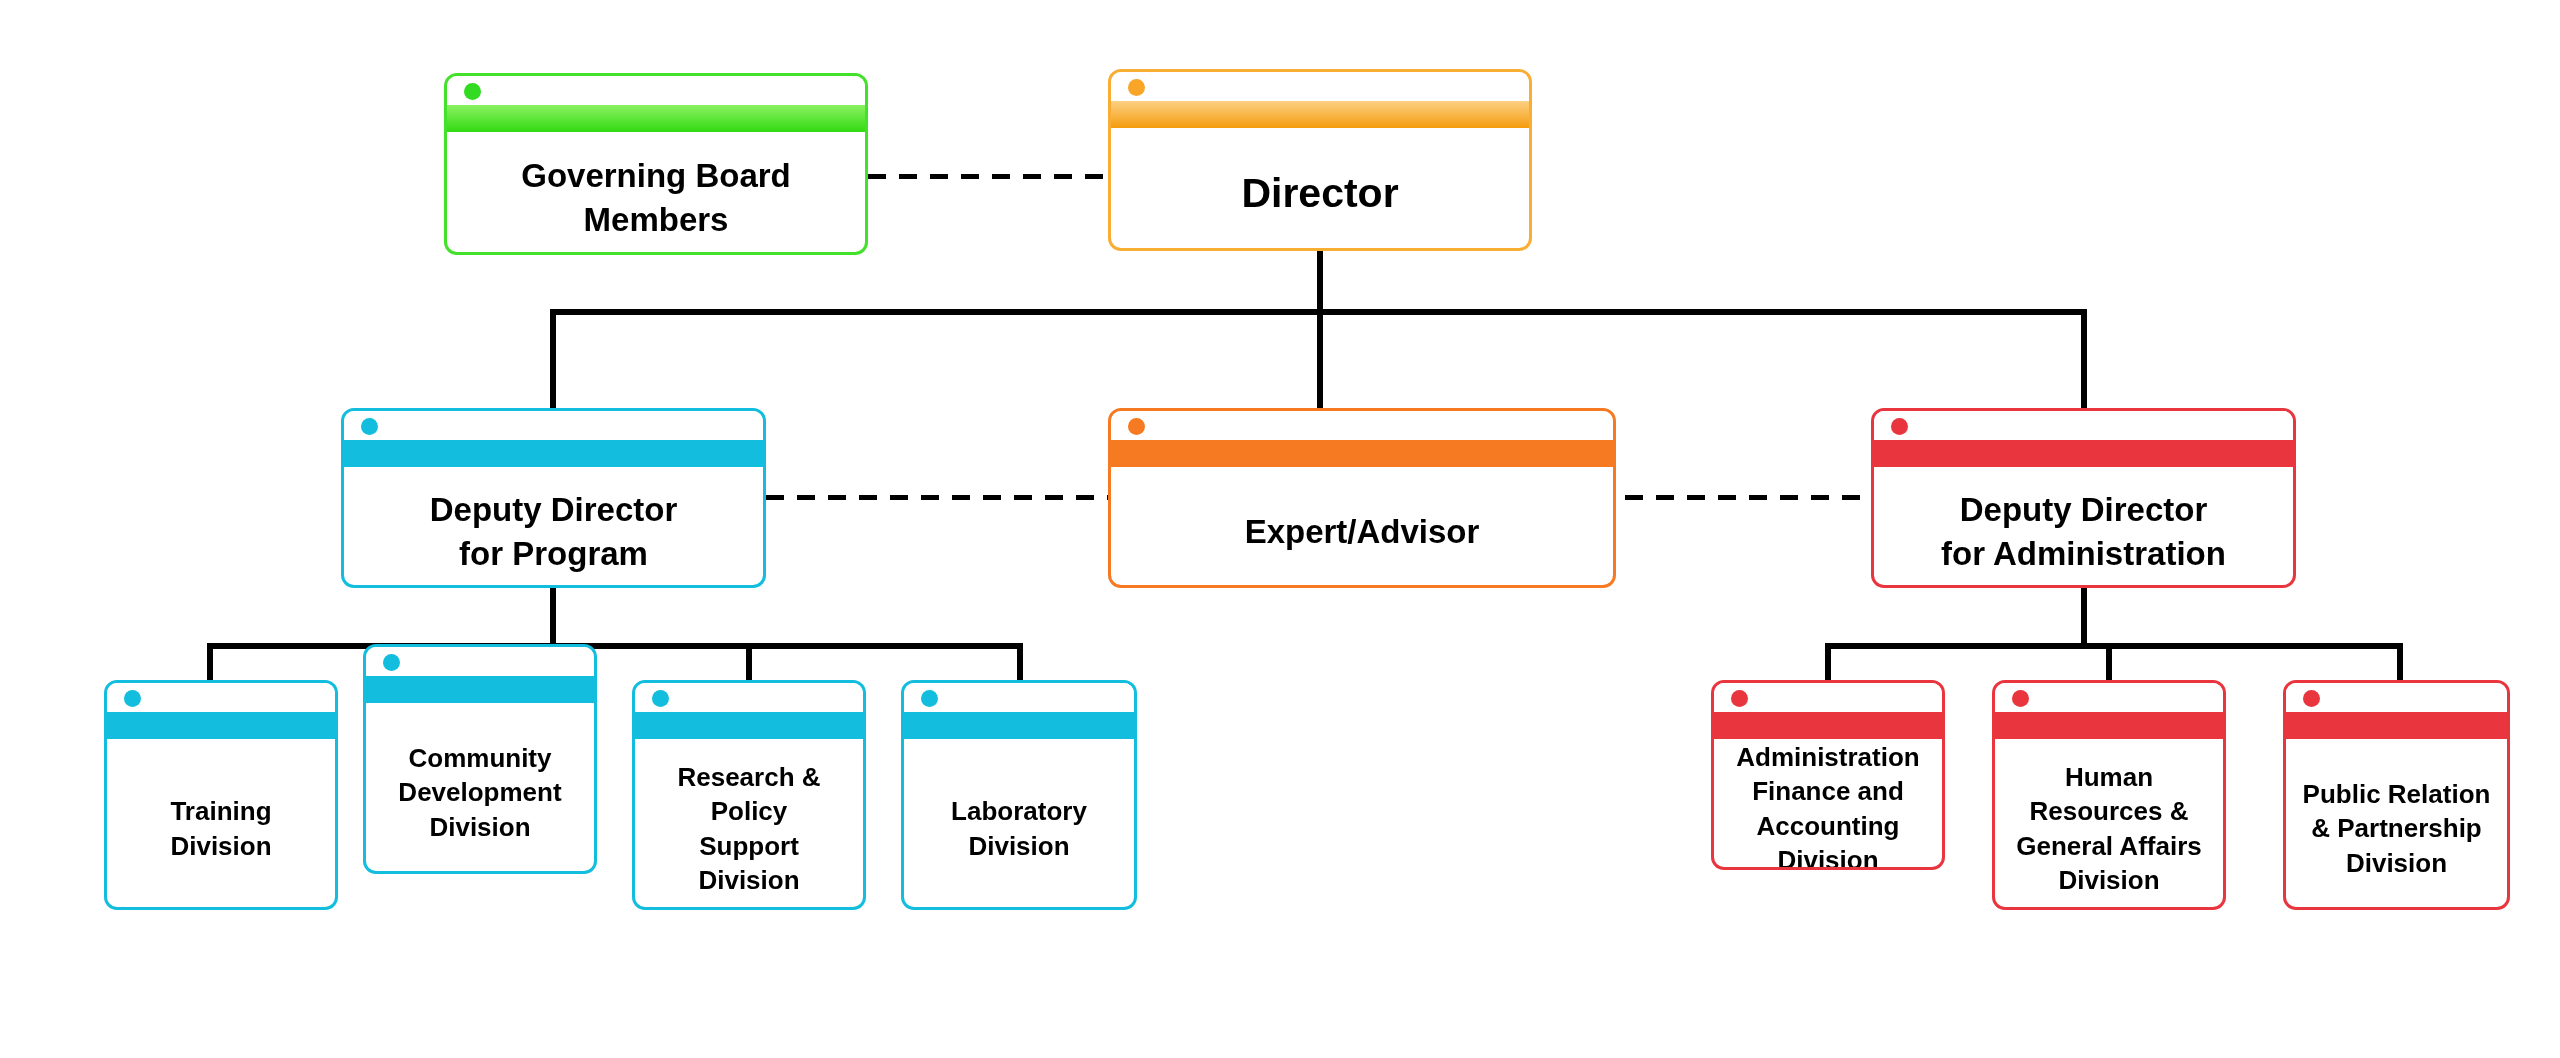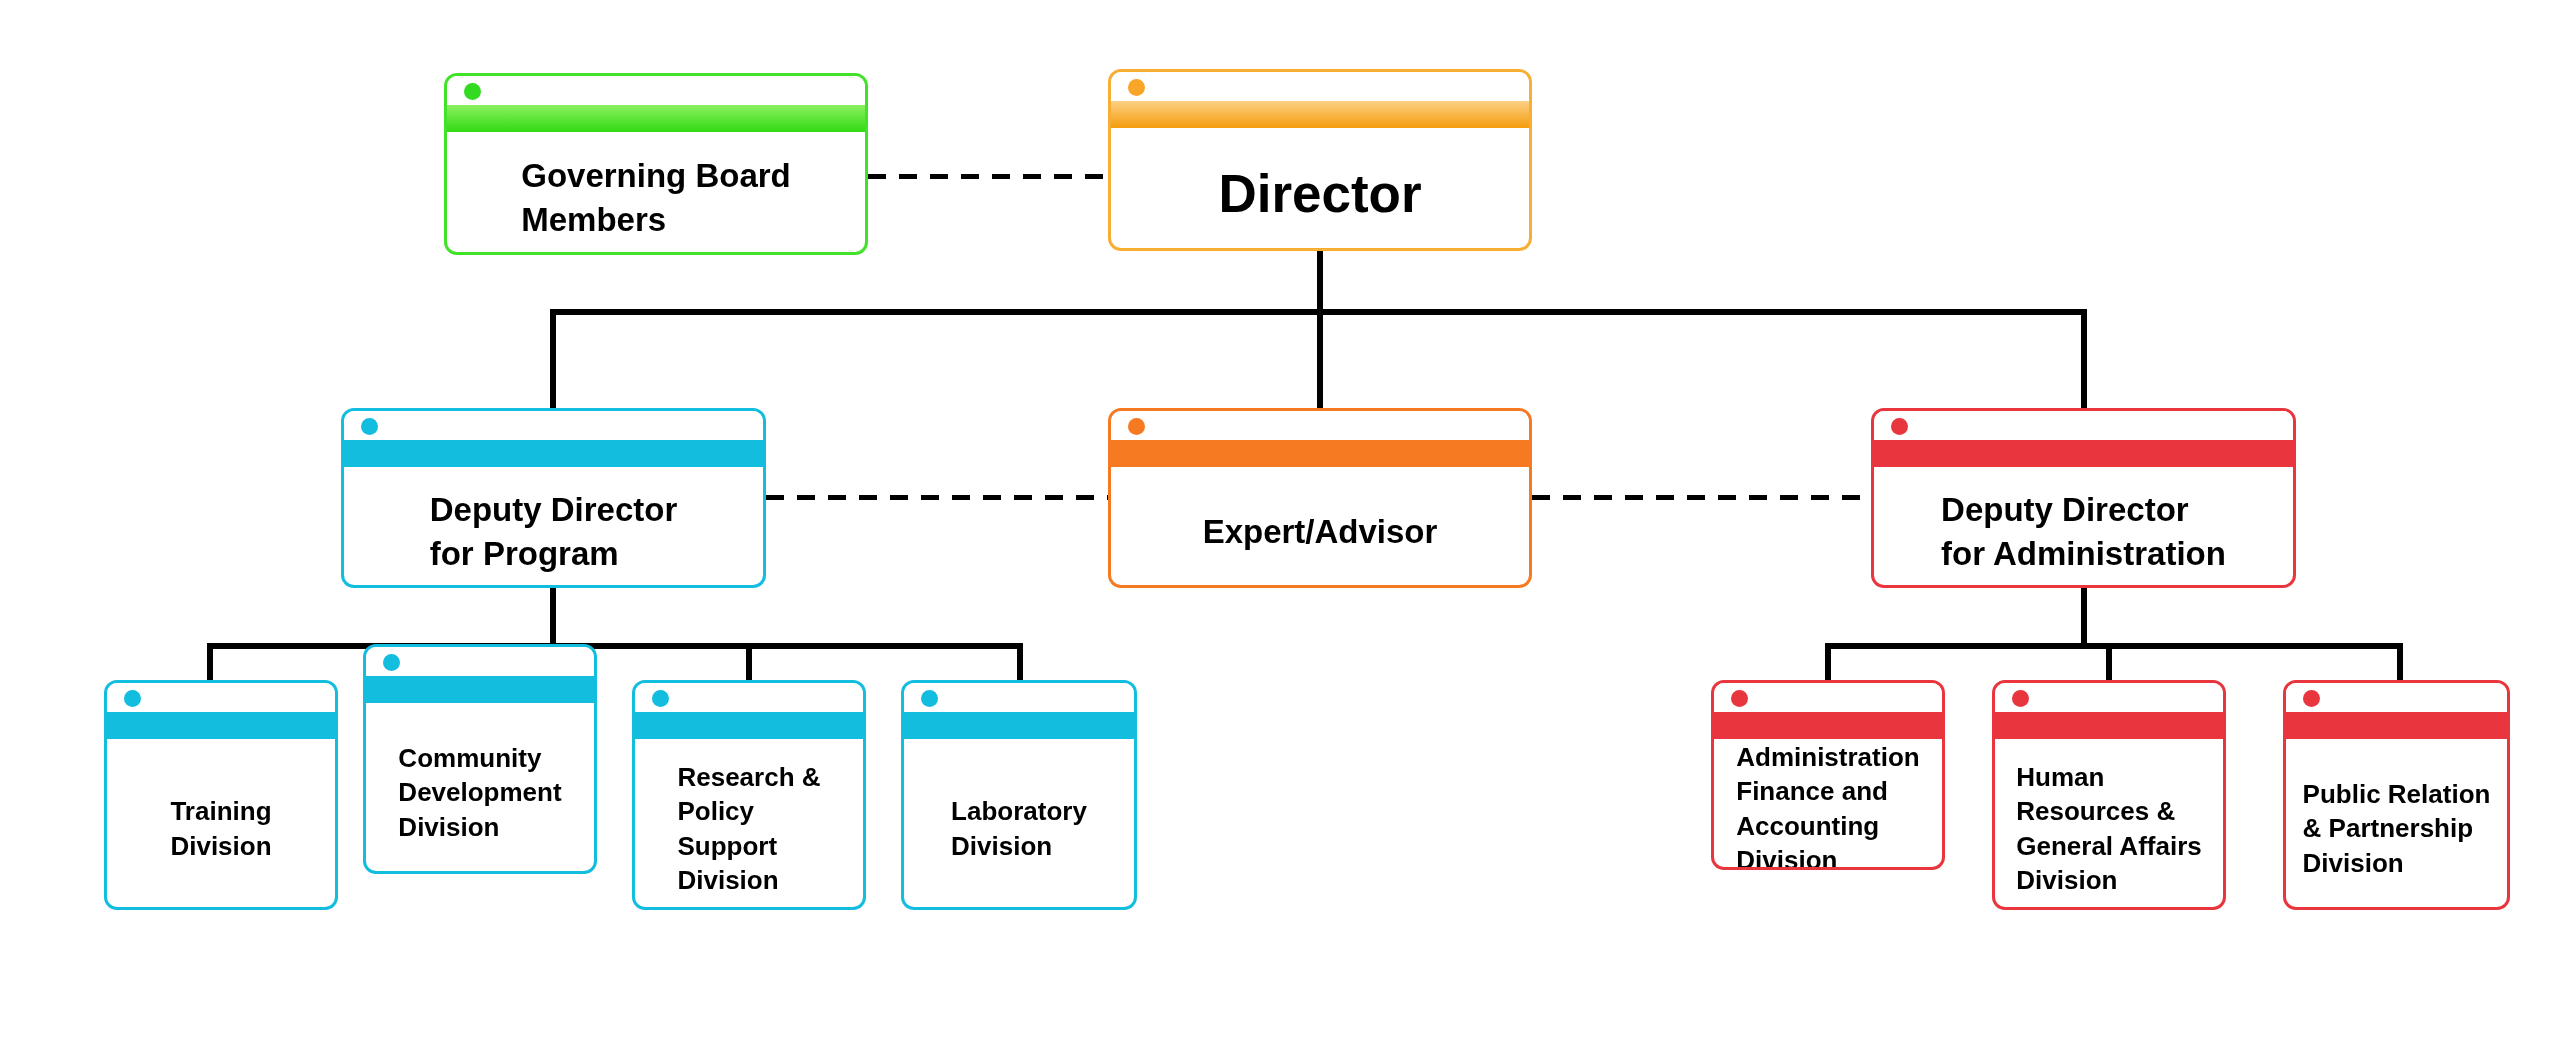--- a/index.html
+++ b/index.html
@@ -38,33 +38,33 @@
     top:29px;left:0;right:0;
     height:27px;
     background:linear-gradient(to bottom,var(--bar-top,#ccc),var(--bar-bottom,#aaa));
   }
   .node .body{
     position:absolute;
     top:56px;left:0;right:0;bottom:0;
     display:flex;
     align-items:center;
     justify-content:center;
-    text-align:left;
+    text-align:center;
     margin-top:11px;
   }
   .node .label{
     font-weight:bold;
     color:#000000;
     white-space:pre-line;
     line-height:1.32;
     font-size:26px;
     padding:0 4px;
   }
   .node.mid .label{font-size:33px;}
-  .node.xl  .label{font-size:53px;}
+  .node.xl  .label{font-size:41px;}
   
   .line{
     position:absolute;
     background:var(--line,#000);
   }
   .dash{
     position:absolute;
     height:5px;
     background:repeating-linear-gradient(90deg,var(--line,#000) 0 18px,transparent 18px 31px);
   }
@@ -121,21 +121,21 @@
     <div class="strip">
         <span class="dot"></span>
       </div>
     <div class="bar"></div>
     <div class="body">
         <span class="label">Deputy Director
 for Program</span>
       </div>
   </div>
 
-  <div class="node mid" style="left: 1108px; top: 408px; width: 424px; height: 180px; --border: #F57A22; --bar-top: #F57A22; --bar-bottom: #F57A22; --dot: #F57A22;">
+  <div class="node mid" style="left: 1108px; top: 408px; width: 508px; height: 180px; --border: #F57A22; --bar-top: #F57A22; --bar-bottom: #F57A22; --dot: #F57A22;">
     <div class="strip">
         <span class="dot"></span>
       </div>
     <div class="bar"></div>
     <div class="body">
         <span class="label">Expert/Advisor</span>
       </div>
   </div>
 
   <div class="node mid" style="left: 1871px; top: 408px; width: 425px; height: 180px; --border: #E9363E; --bar-top: #E9363E; --bar-bottom: #E9363E; --dot: #E9363E;">

